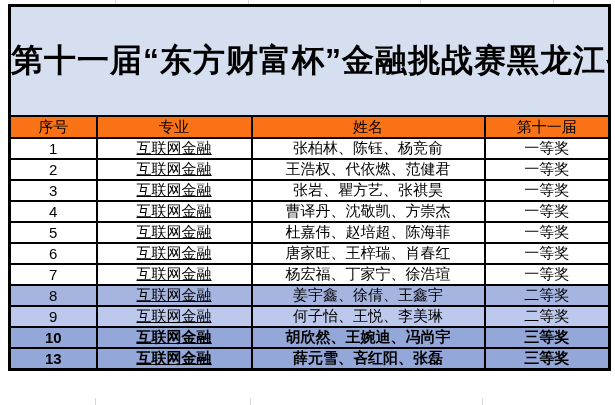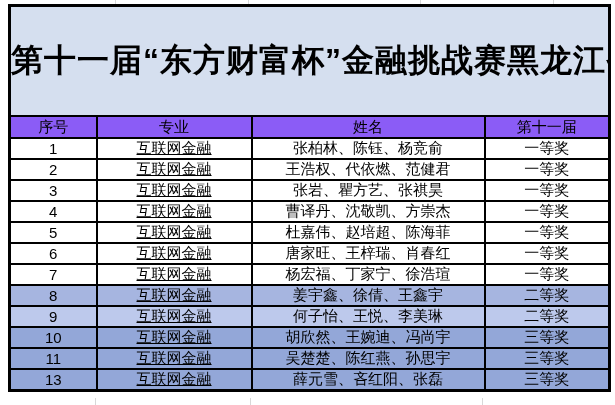--- a/index.html
+++ b/index.html
@@ -41,34 +41,34 @@
     background: #d5dfef;
     font-size: 32px;
     font-weight: bold;
     line-height: 1.42;
     white-space: normal;
     padding: 0 10px;
     letter-spacing: 1px;
   }
   tr.header-row td {
     height: 20px;
-    background: #8b5cf6;
+    background: #f97316;
     font-size: 15px;
   }
   tr.data-row td {
     height: 17px;
     font-size: 15px;
   }
   tr.data-row td.cell-major {
     text-decoration: underline;
   }
   tr.bg-white  td { background: #ffffff; }
   tr.bg-t2a    td { background: #a6b5e0; }
   tr.bg-t2b    td { background: #bdc9ec; }
-  tr.bg-t3     td { background: #93a7d8; }
+  tr.bg-t3     td { background: #93a7d8; font-weight: bold; }
 </style>
 </head>
 <body>
 
 <div class="sheet-tick tick-top" style="left:115px"></div>
 <div class="sheet-tick tick-top" style="left:248px"></div>
 <div class="sheet-tick tick-top" style="left:420px"></div>
 <div class="sheet-tick tick-top" style="left:553px"></div>
 <div class="sheet-tick tick-bottom" style="left:95px"></div>
 <div class="sheet-tick tick-bottom" style="left:250px"></div>
@@ -146,25 +146,19 @@
       <td class="cell-names">何子怡、王悦、李美琳</td>
       <td class="cell-award">二等奖</td>
     </tr>
     <tr class="data-row bg-t3">
       <td class="cell-no">10</td>
       <td class="cell-major">互联网金融</td>
       <td class="cell-names">胡欣然、王婉迪、冯尚宇</td>
       <td class="cell-award">三等奖</td>
     </tr>
     <tr class="data-row bg-t3">
-      <td class="cell-no">11</td>
-      <td class="cell-major">互联网金融</td>
-      <td class="cell-names">吴楚楚、陈红燕、孙思宇</td>
-      <td class="cell-award">三等奖</td>
-    </tr>
-    <tr class="data-row bg-t3">
       <td class="cell-no">13</td>
       <td class="cell-major">互联网金融</td>
       <td class="cell-names">薛元雪、吝红阳、张磊</td>
       <td class="cell-award">三等奖</td>
     </tr>
   </tbody>
 </table>
 
 </body></html>

